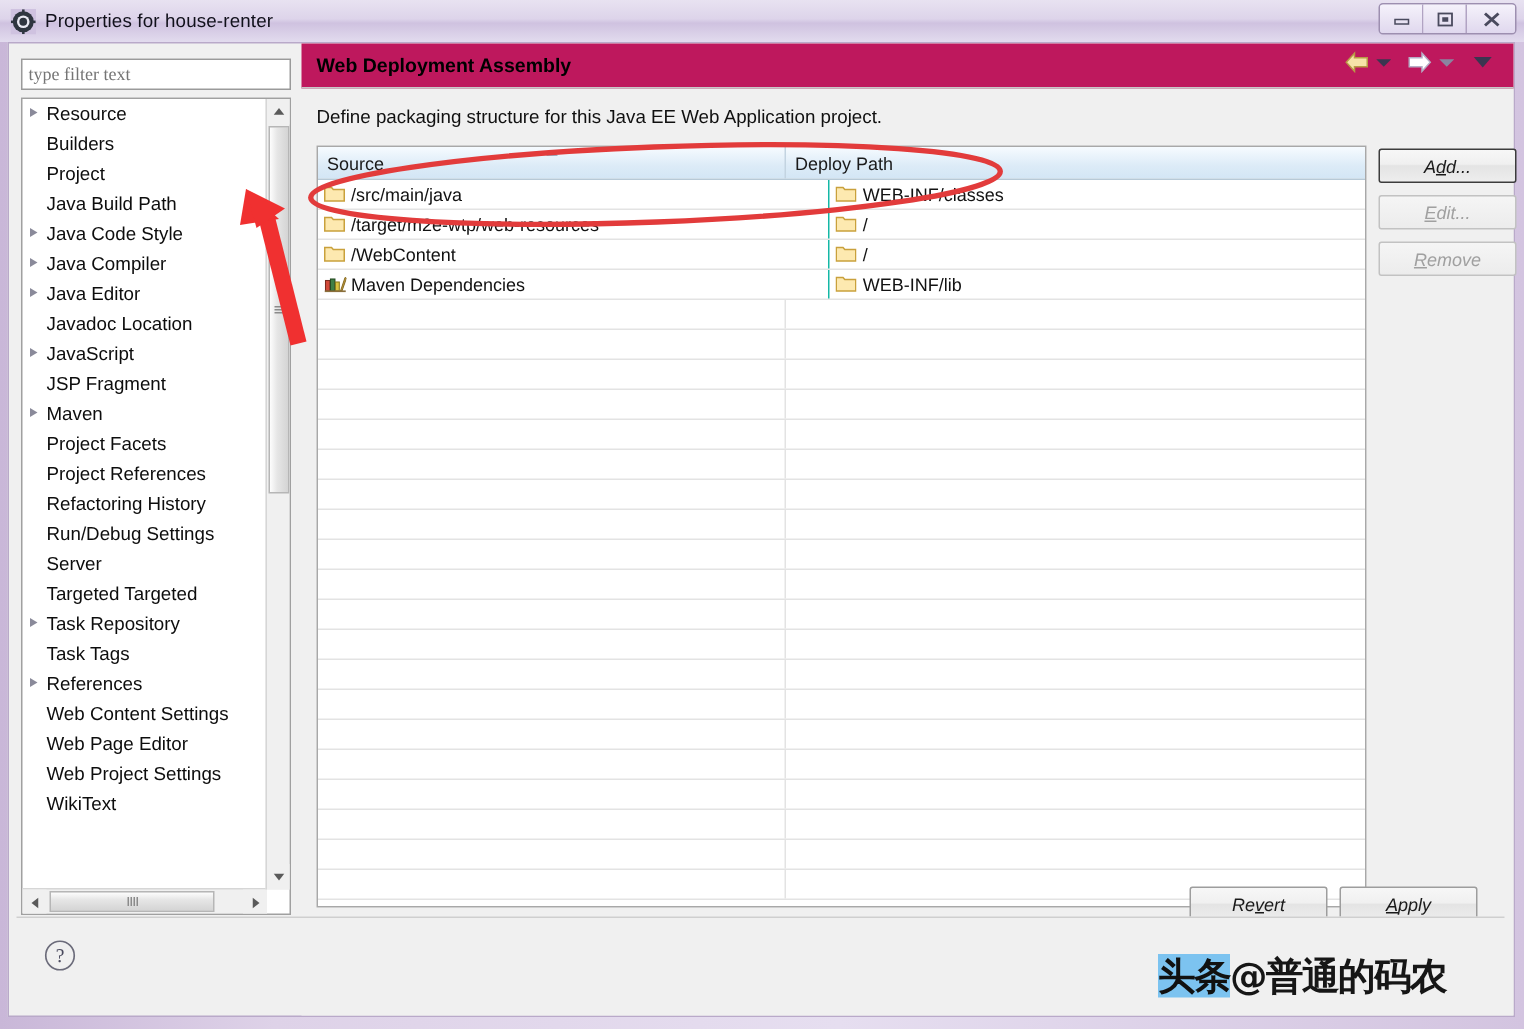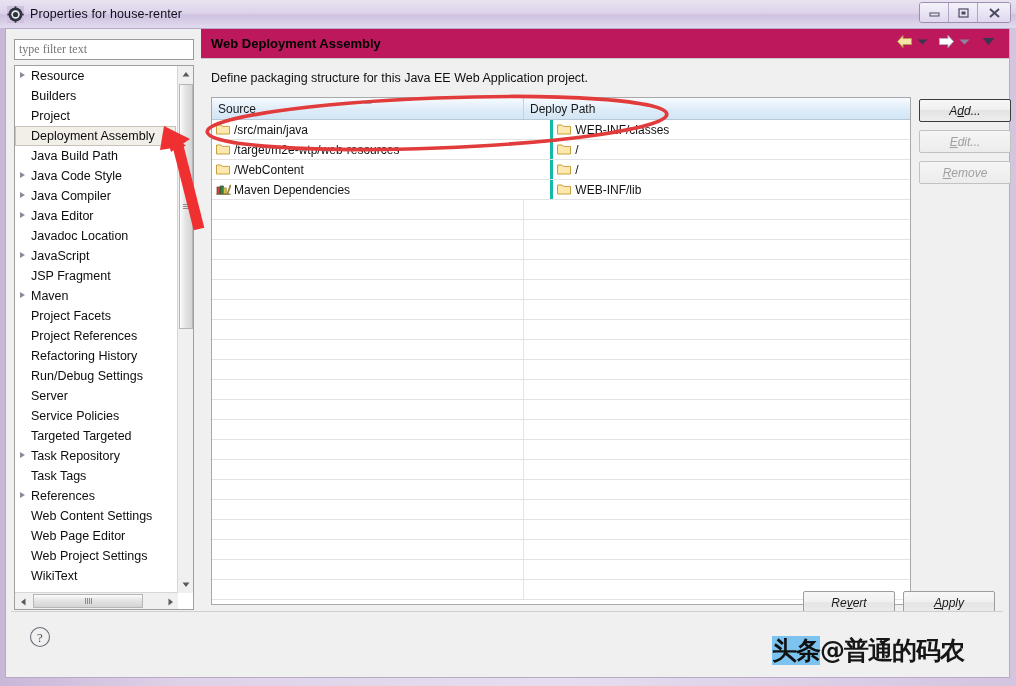--- a/index.html
+++ b/index.html
@@ -201,21 +201,21 @@
   .trow {
     display: flex; height: 20px;
     border-bottom: 1px solid #e3e3e3;
   }
   .tcell {
     display: flex; align-items: center;
     font-size: 12px; color: #121212;
     padding-left: 6px;
     overflow: hidden; white-space: nowrap;
   }
-  .tcell.src { width: 369px; border-right: 3px solid #14b8a6; padding-left: 22px; position: relative; }
+  .tcell.src { width: 369px; border-right: 1px solid #14b8a6; padding-left: 22px; position: relative; }
   .tcell.dep { width: 386px; padding-left: 22px; position: relative; }
   .tcell .ico { position: absolute; left: 4px; top: 3px; }
   .empty-row { display: flex; height: 20px; border-bottom: 1px solid #e3e3e3; }
   .empty-row .c1 { width: 312px; border-right: 1px solid #e3e3e3; }
   .empty-row .c2 { width: 386px; }
 
   
   #sidebtns {
     position: absolute; left: 718px; top: 70px;
     display: flex; flex-direction: column; gap: 8px;
@@ -232,21 +232,21 @@
     cursor: default;
     font-style: italic;
   }
   .btn.primary { border: 1px solid #3c3c3c; }
   .btn.disabled { color: #a0a0a0; border-color: #c2c2c2;
     background: linear-gradient(to bottom,#f5f5f5,#ececec); }
   .mn { text-decoration: underline; }
 
   
   #bottombtns {
-    position: absolute; right: 14px; bottom: 62px;
+    position: absolute; right: 24px; bottom: 62px;
     display: flex; gap: 8px;
   }
   .btn.wide { width: 92px; height: 24px; }
 
   
   #footer {
     position: absolute; left: 5px; right: 6px; bottom: 8px; height: 58px;
     background: #f0f0f0; border-top: 1px solid #cfcfcf;
   }
   #help-btn {
@@ -324,23 +324,20 @@
           <div class="tnode">
             <span class="twist"></span>
             <span>Resource</span>
           </div>
           <div class="tnode">
             <span>Builders</span>
           </div>
           <div class="tnode">
             <span>Project</span>
           </div>
-          <div class="tnode sel">
-            <span>Deployment Assembly</span>
-          </div>
           <div class="tnode">
             <span>Java Build Path</span>
           </div>
           <div class="tnode">
             <span class="twist"></span>
             <span>Java Code Style</span>
           </div>
           <div class="tnode">
             <span class="twist"></span>
             <span>Java Compiler</span>
@@ -370,23 +367,20 @@
             <span>Project References</span>
           </div>
           <div class="tnode">
             <span>Refactoring History</span>
           </div>
           <div class="tnode">
             <span>Run/Debug Settings</span>
           </div>
           <div class="tnode">
             <span>Server</span>
-          </div>
-          <div class="tnode">
-            <span>Service Policies</span>
           </div>
           <div class="tnode">
             <span>Targeted Targeted</span>
           </div>
           <div class="tnode">
             <span class="twist"></span>
             <span>Task Repository</span>
           </div>
           <div class="tnode">
             <span>Task Tags</span>

